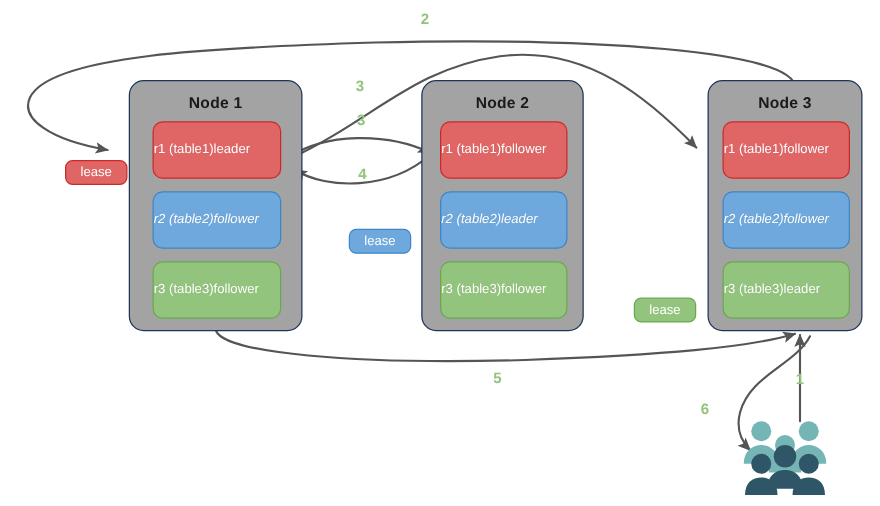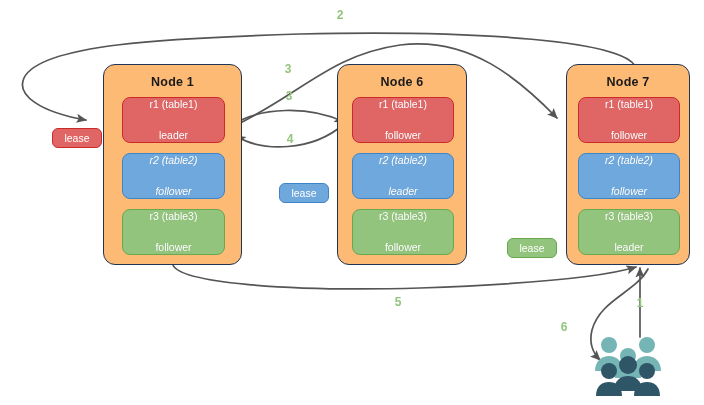--- a/index.html
+++ b/index.html
@@ -21,21 +21,21 @@
     position: absolute;
     left: 0;
     top: 0;
     width: 704px;
     height: 405px;
     pointer-events: none;
   }
   .node-box {
     position: absolute;
     box-sizing: border-box;
-    background: #fdba74;
+    background: #a3a3a3;
     border: 1.6px solid #1d3557;
     border-radius: 12px;
   }
   .node-title {
     position: absolute;
     left: 0;
     right: 0;
     top: 10px;
     text-align: center;
     font-size: 12.5px;
@@ -45,23 +45,23 @@
   }
   .replica {
     position: absolute;
     box-sizing: border-box;
     border-radius: 8px;
     color: #ffffff;
     font-size: 10.5px;
     line-height: 13.5px;
     text-align: center;
     display: flex;
-    flex-direction: column;
+    flex-direction: row;
     align-items: center;
-    justify-content: space-between;
+    justify-content: flex-start;
     text-shadow: 0 0 1px rgba(0,0,0,.10);
   }
   .replica span { display: block; white-space: nowrap; }
   .rep-red   { background: #e06666; border: 1.5px solid #cc2a2a; }
   .rep-blue  { background: #6fa8dc; border: 1.5px solid #3d85c6; font-style: italic; }
   .rep-green { background: #93c47d; border: 1.5px solid #6aa84f; }
 
   .lease {
     position: absolute;
     box-sizing: border-box;
@@ -130,38 +130,38 @@
       <span>r2 (table2)</span>
       <span>follower</span>
     </div>
     <div class="replica rep-green" style="left:18px; top:144px; width:103px; height:46px;">
       <span>r3 (table3)</span>
       <span>follower</span>
     </div>
   </div>
 
   <div class="node-box" style="left:337px; top:64px; width:130px; height:201px;">
-    <div class="node-title">Node 6</div>
+    <div class="node-title">Node 2</div>
 
     <div class="replica rep-red" style="left:14px; top:32px; width:102px; height:46px;">
       <span>r1 (table1)</span>
       <span>follower</span>
     </div>
     <div class="replica rep-blue" style="left:14px; top:88px; width:102px; height:46px;">
       <span>r2 (table2)</span>
       <span>leader</span>
     </div>
     <div class="replica rep-green" style="left:14px; top:144px; width:102px; height:46px;">
       <span>r3 (table3)</span>
       <span>follower</span>
     </div>
   </div>
 
   <div class="node-box" style="left:566px; top:64px; width:124px; height:201px;">
-    <div class="node-title">Node 7</div>
+    <div class="node-title">Node 3</div>
 
     <div class="replica rep-red" style="left:11px; top:32px; width:102px; height:46px;">
       <span>r1 (table1)</span>
       <span>follower</span>
     </div>
     <div class="replica rep-blue" style="left:11px; top:88px; width:102px; height:46px;">
       <span>r2 (table2)</span>
       <span>follower</span>
     </div>
     <div class="replica rep-green" style="left:11px; top:144px; width:102px; height:46px;">

